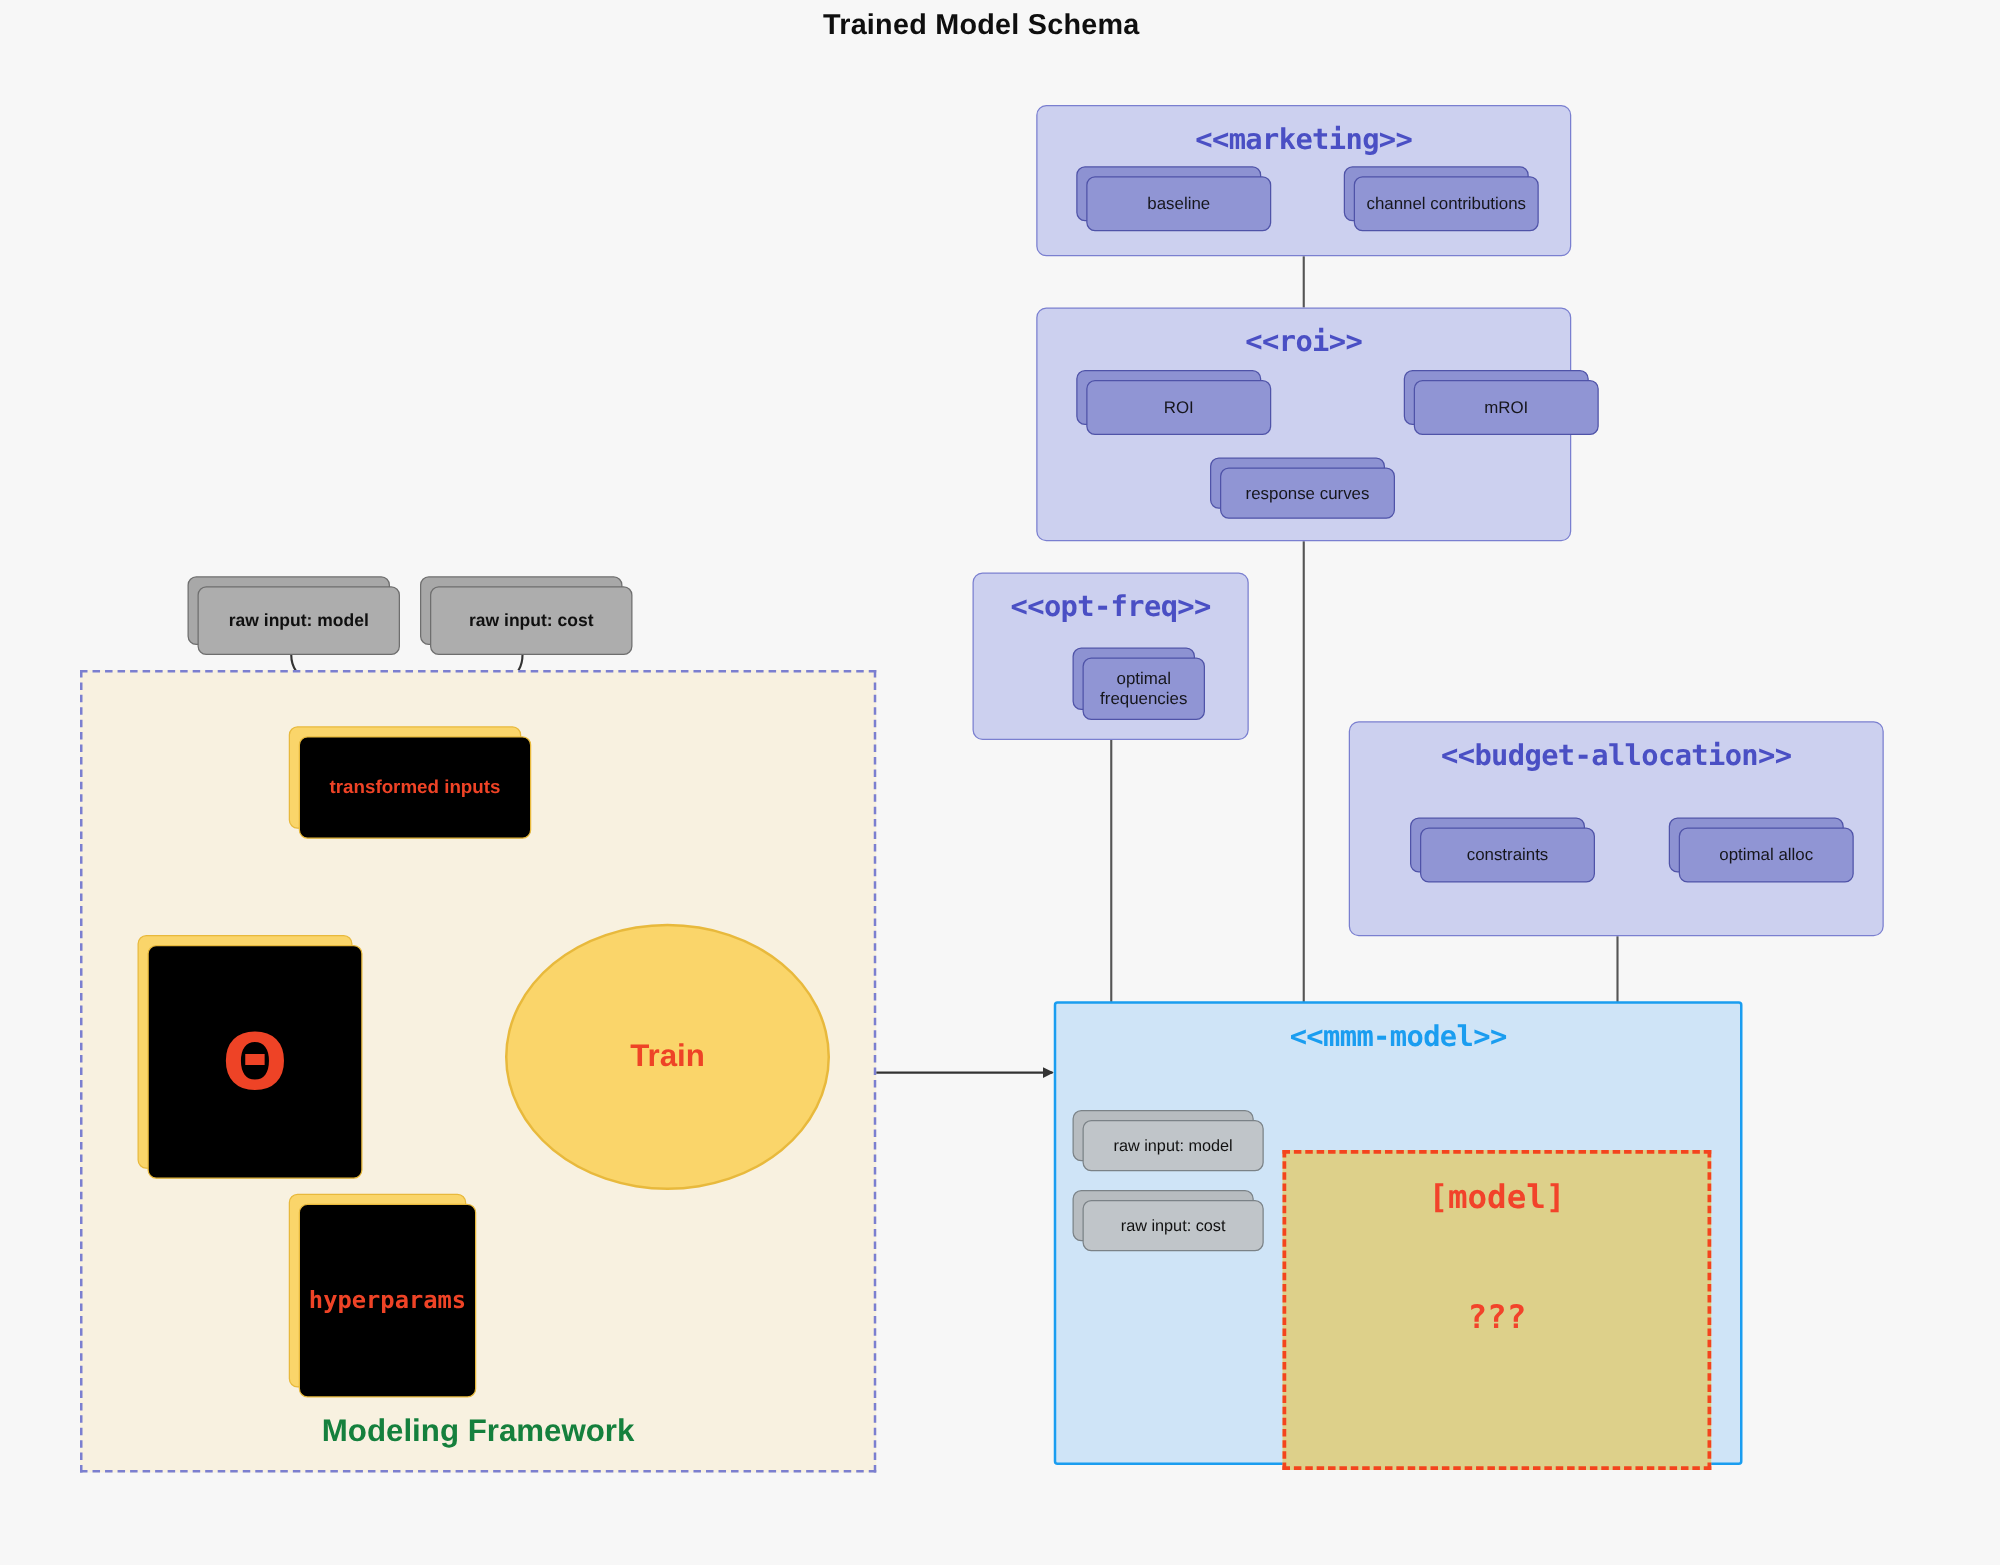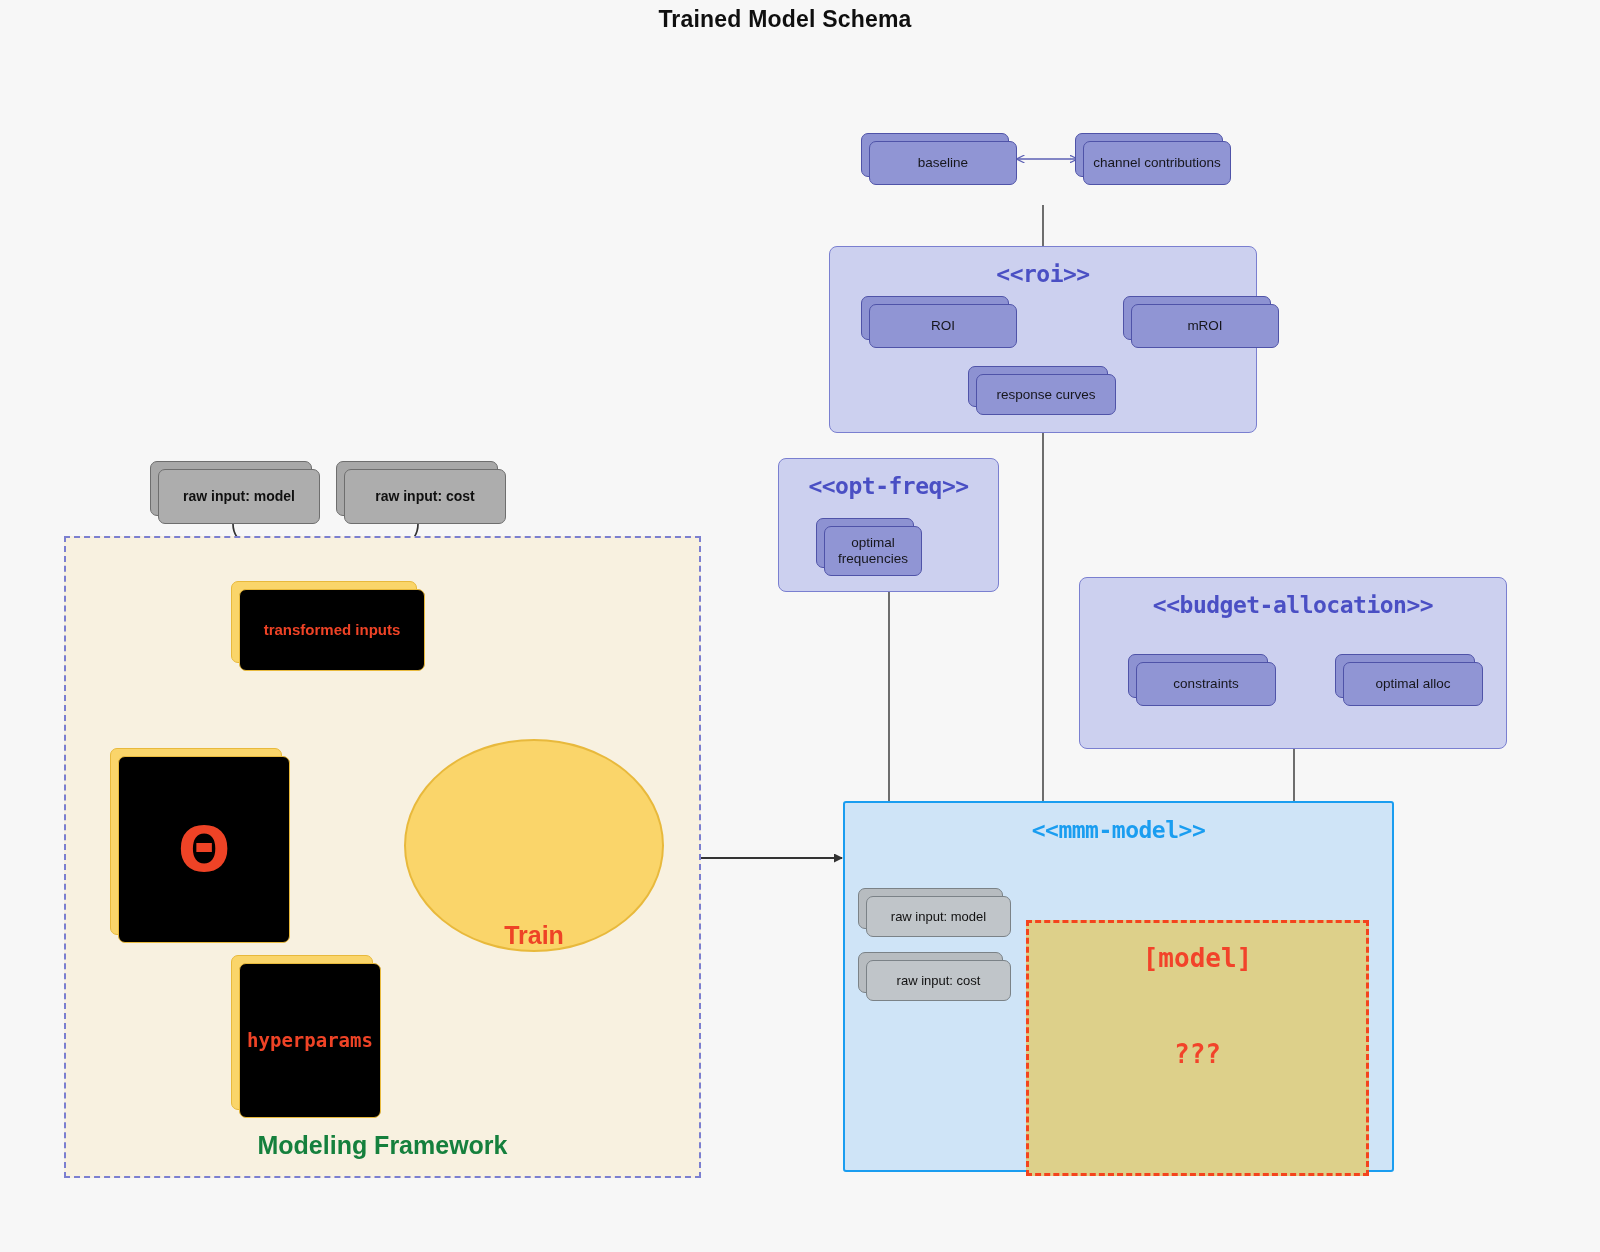--- a/index.html
+++ b/index.html
@@ -128,21 +128,21 @@
   }
 
   
   .ellipse {
     position: absolute;
     box-sizing: border-box;
     background: #fad56a;
     border: 2px solid #e8b93c;
     border-radius: 50%;
     display: flex;
-    align-items: flex-end;
+    align-items: center;
     justify-content: center;
     color: #ee4326;
     font-weight: bold;
     font-size: 25px;
     z-index: 3;
   }
 
   
   .theta {
     font-size: 62px;
@@ -234,20 +234,23 @@
 
     <line x1="288" y1="849" x2="400" y2="849" stroke="#e8412b" stroke-width="2.8" marker-end="url(#arrowRed)"></line>
 
     <path d="M385,1038 C470,1035 528,1005 535,952" fill="none" stroke="#e8412b" stroke-width="2.6" marker-end="url(#arrowRed)"></path>
 
     <line x1="1017" y1="159" x2="1077" y2="159" stroke="#5c60b5" stroke-width="1.4" marker-start="url(#arrowPurpleStart)" marker-end="url(#arrowPurpleEnd)"></line>
     <line x1="1017" y1="321" x2="1077" y2="321" stroke="#5c60b5" stroke-width="1.4" marker-start="url(#arrowPurpleStart)" marker-end="url(#arrowPurpleEnd)"></line>
     <line x1="1277" y1="679" x2="1337" y2="679" stroke="#5c60b5" stroke-width="1.4" marker-start="url(#arrowPurpleStart)" marker-end="url(#arrowPurpleEnd)"></line>
   </svg>
 
+  <div class="cluster" style="left:829px; top:84px; width:428px; height:121px;">
+    <div class="cluster-title">&lt;&lt;marketing&gt;&gt;</div>
+  </div>
   <div class="node purple" style="left:861px; top:133px; width:148px; height:44px;">
     <div class="shadow"></div>
     <div class="face">baseline</div>
   </div>
   <div class="node purple" style="left:1075px; top:133px; width:148px; height:44px;">
     <div class="shadow"></div>
     <div class="face">channel contributions</div>
   </div>
 
   <div class="cluster" style="left:829px; top:246px; width:428px; height:187px;">
@@ -262,21 +265,21 @@
     <div class="face">mROI</div>
   </div>
   <div class="node purple" style="left:968px; top:366px; width:140px; height:41px;">
     <div class="shadow"></div>
     <div class="face">response curves</div>
   </div>
 
   <div class="cluster" style="left:778px; top:458px; width:221px; height:134px;">
     <div class="cluster-title">&lt;&lt;opt-freq&gt;&gt;</div>
   </div>
-  <div class="node purple" style="left:816px; top:518px; width:98px; height:50px;">
+  <div class="node purple" style="left:858px; top:518px; width:98px; height:50px;">
     <div class="shadow"></div>
     <div class="face" style="flex-direction:column;">
       <span>optimal</span>
       <span>frequencies</span>
     </div>
   </div>
 
   <div class="cluster" style="left:1079px; top:577px; width:428px; height:172px;">
     <div class="cluster-title">&lt;&lt;budget-allocation&gt;&gt;</div>
   </div>

